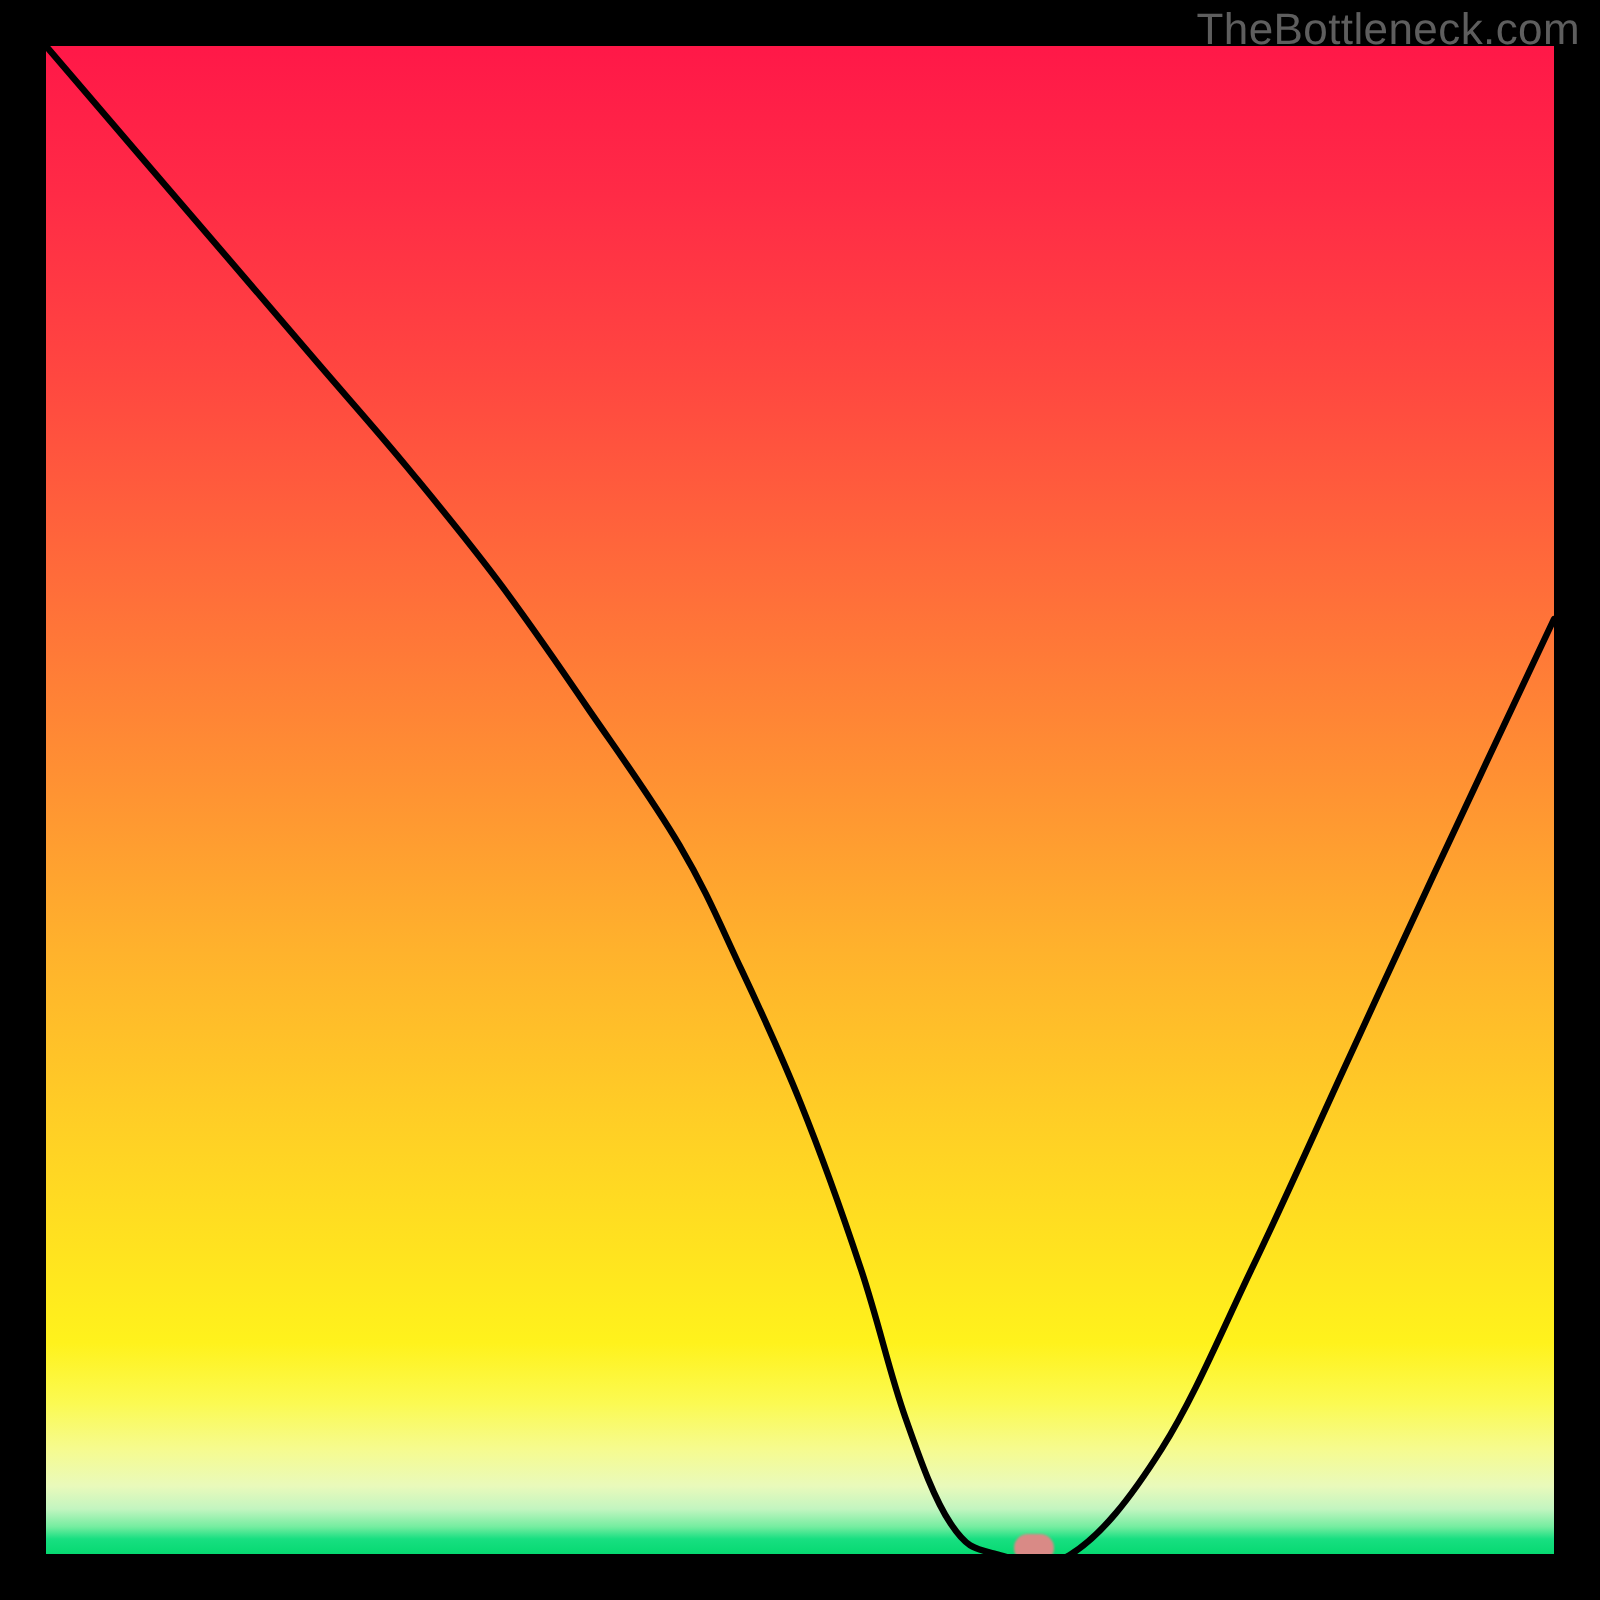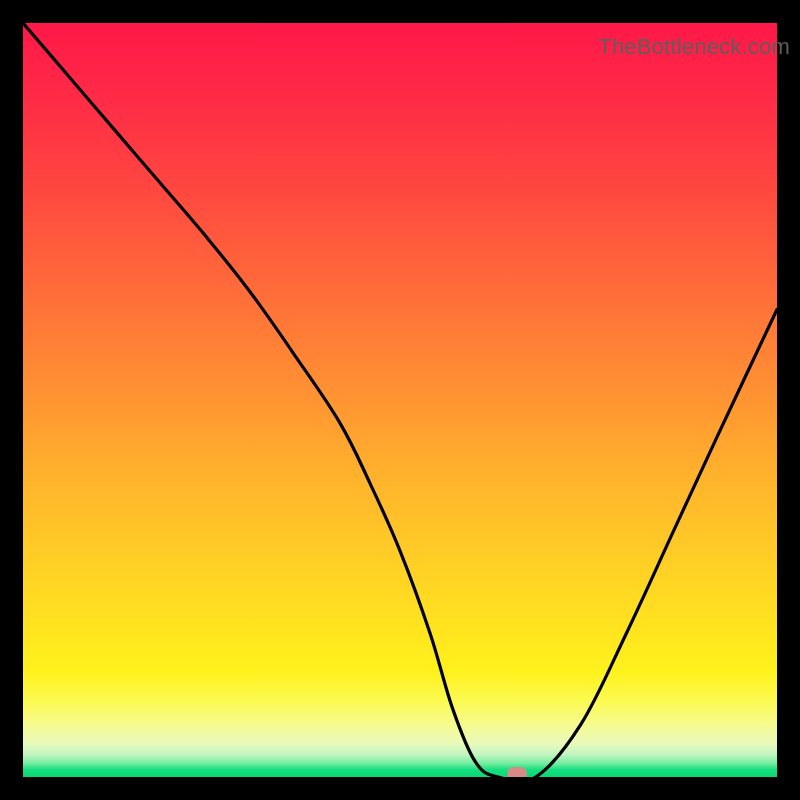--- a/index.html
+++ b/index.html
@@ -19,21 +19,20 @@
   }
   .watermark {
     position: absolute;
     top: 2px;
     right: 10px;
     color: #5e5e5e;
     font-size: 22px;
     font-weight: 500;
     letter-spacing: 0.2px;
     z-index: 20;
-    margin-top: 32px;
   }
   .plot-area {
     position: absolute;
     left: 23px;
     top: 23px;
     width: 754px;
     height: 754px;
     overflow: hidden;
   }
   .gradient {

